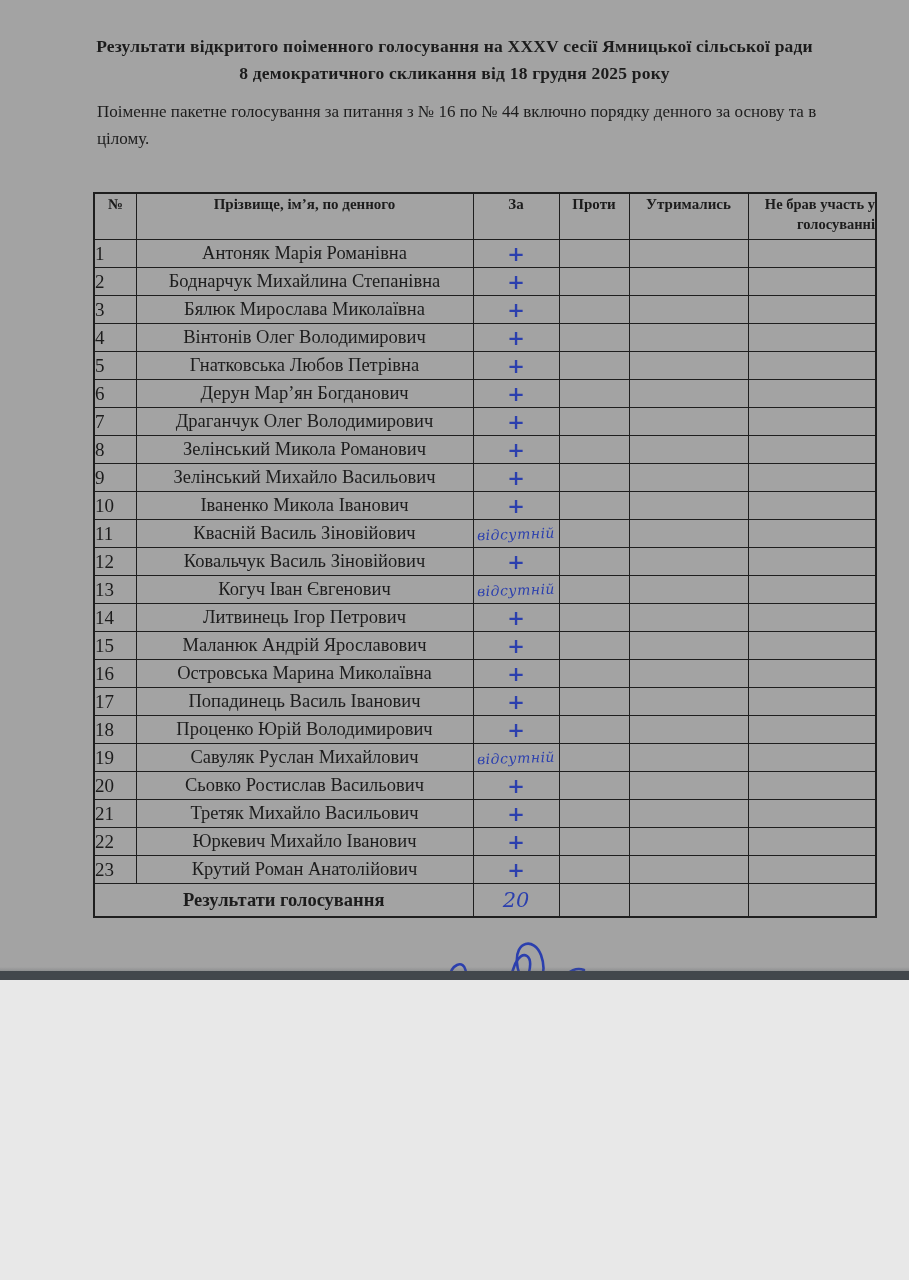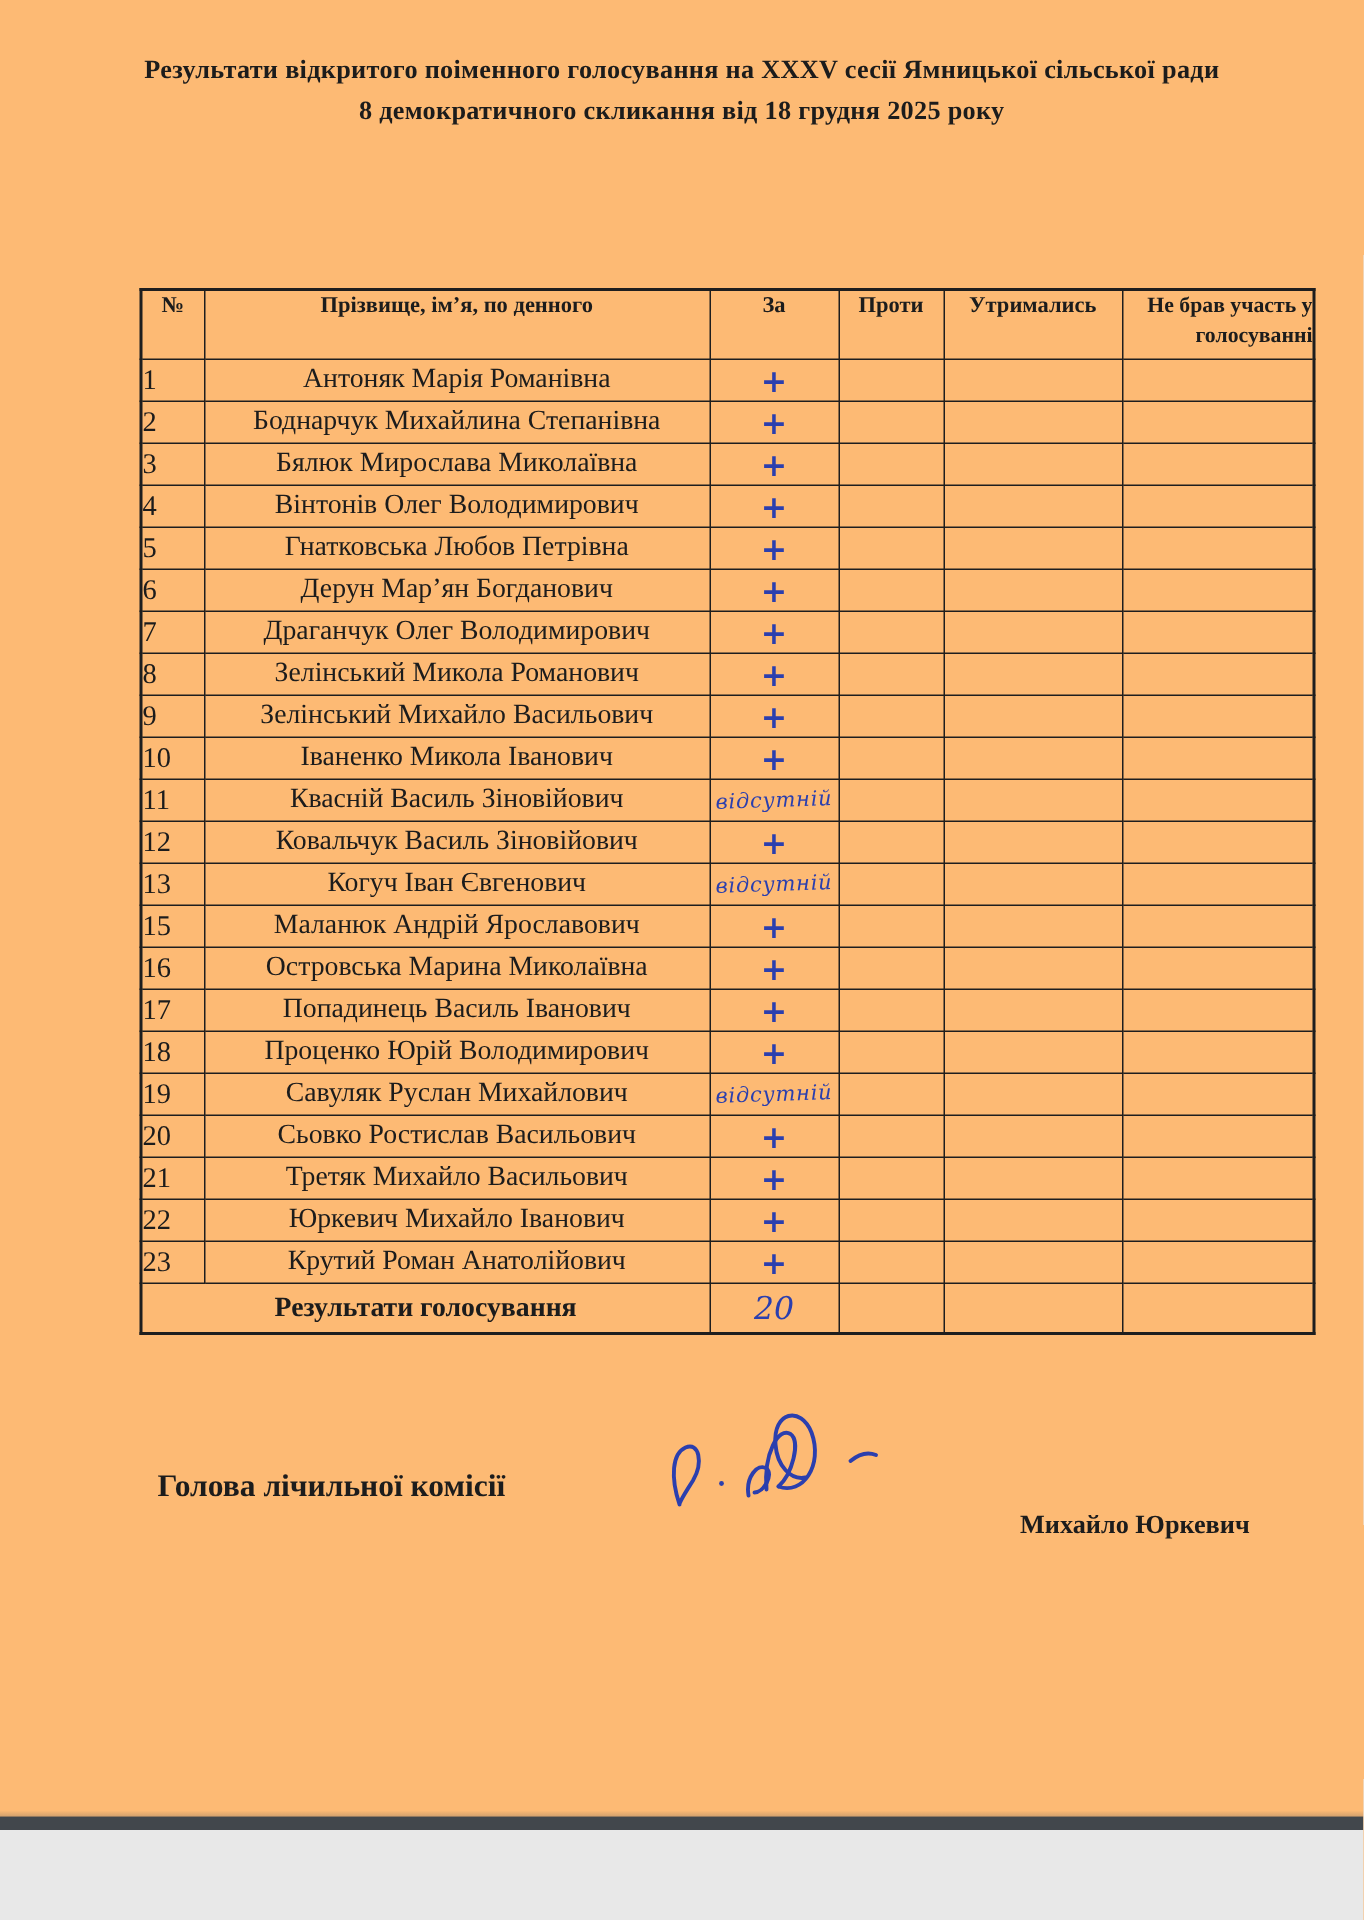--- a/index.html
+++ b/index.html
@@ -1,19 +1,19 @@
 <!DOCTYPE html>
 <html><head>
 <meta charset="utf-8">
 <style>
   html,body{margin:0;padding:0;background:#e8e8e8;}
   .page{
     position:relative;
-    width:909px;height:1220px;
-    background:#fdba74;
+    width:909px;height:980px;
+    background:#a3a3a3;
     overflow:hidden;
     font-family:"Liberation Serif", serif;
     color:#1c1c1c;
   }
   
   .title{
     position:absolute;top:33px;left:0;width:909px;
     text-align:center;font-weight:bold;font-size:17.5px;line-height:27px;
     letter-spacing:.2px;
   }
@@ -88,20 +88,21 @@
 </head>
 <body>
 
 <div class="page">
 
   <div class="title">
     <div>Результати відкритого поіменного голосування на XXXV сесії  Ямницької сільської ради</div>
     <div>8 демократичного скликання від 18 грудня 2025 року</div>
   </div>
 
+  <p class="subtitle">Поіменне пакетне голосування за питання з № 16 по № 44 включно порядку денного за основу та в цілому.</p>
 
   <table class="vote">
     <colgroup>
       <col style="width:42px">
         <col style="width:337px">
         <col style="width:86px">
       <col style="width:70px">
         <col style="width:119px">
         <col style="width:128px">
     </colgroup>
@@ -226,20 +227,28 @@
 
   <tr>
     <td class="c-num">13</td>
     <td class="c-name">Когуч Іван Євгенович</td>
     <td class="c-vote c-za hw absent">відсутній</td>
     <td class="c-vote"></td>
     <td class="c-vote"></td>
     <td class="c-vote"></td>
   </tr>
 
+  <tr>
+    <td class="c-num">14</td>
+    <td class="c-name">Литвинець Ігор Петрович</td>
+    <td class="c-vote c-za hw plus">+</td>
+    <td class="c-vote"></td>
+    <td class="c-vote"></td>
+    <td class="c-vote"></td>
+  </tr>
 
   <tr>
     <td class="c-num">15</td>
     <td class="c-name">Маланюк Андрій Ярославович</td>
     <td class="c-vote c-za hw plus">+</td>
     <td class="c-vote"></td>
     <td class="c-vote"></td>
     <td class="c-vote"></td>
   </tr>
 

